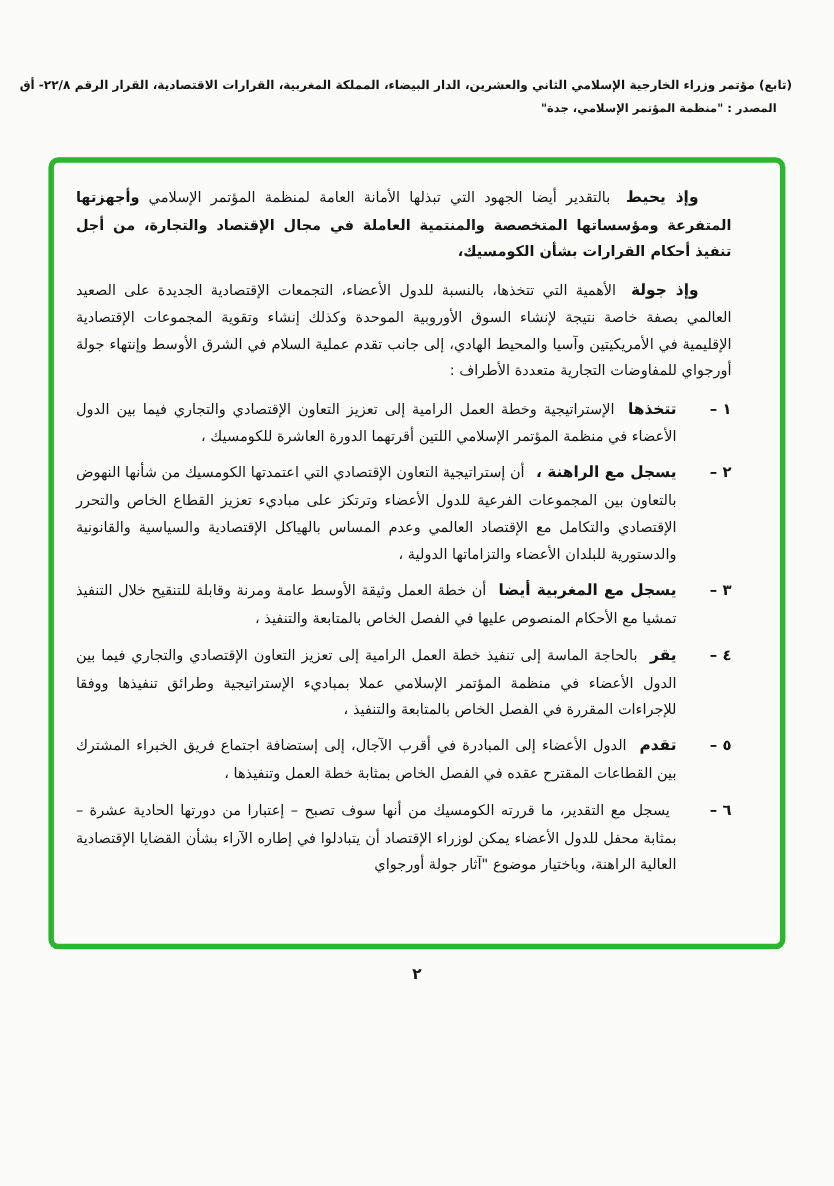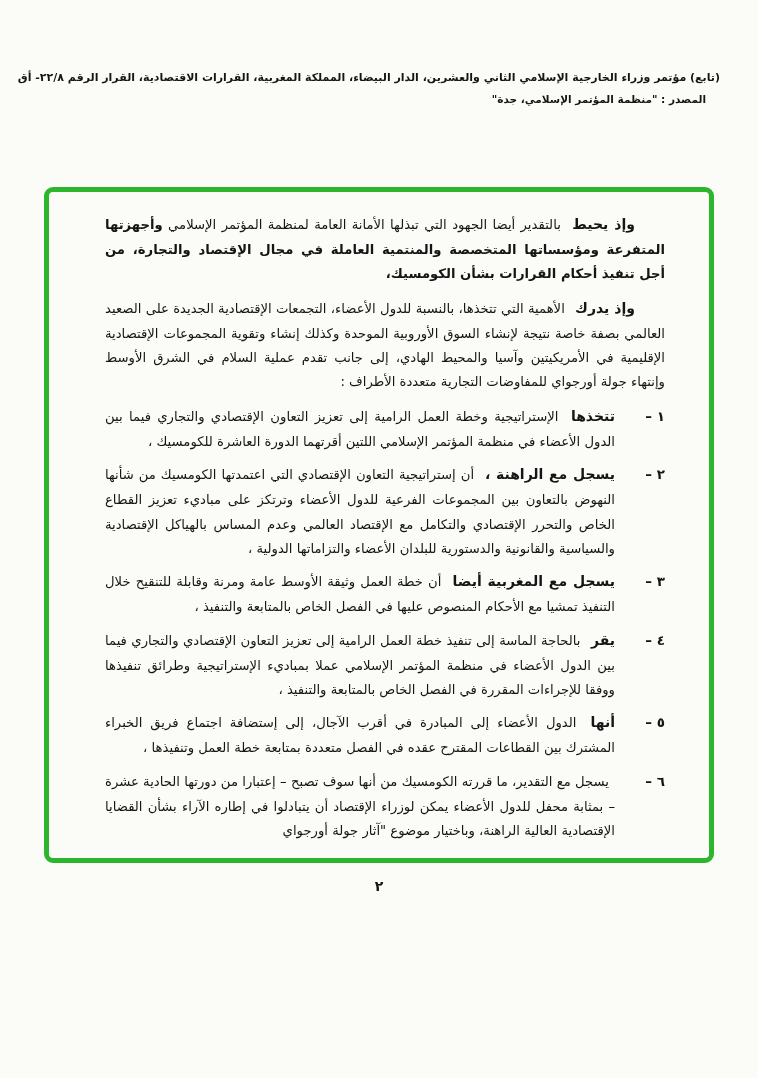--- a/index.html
+++ b/index.html
@@ -40,24 +40,23 @@
     font-size:10.5px;
     font-weight:bold;
   }
   
   .content-box{
     position:absolute;
     top:143px;bottom:57px;
     right:44px;left:44px;
     border:5px solid var(--box-border);
     border-radius:9px;
-    padding:20px 44px 14px 56px;
+    padding:20px 44px 14px 20px;
     overflow:hidden;
     background:transparent;
-    margin-top:44px;
   }
   .para{
     margin:0 0 9px 0;
     font-size:13.2px;
     line-height:1.85;
     text-align:justify;
     text-indent:30px;
   }
   .lead{
     font-weight:bold;
@@ -108,21 +107,21 @@
 
   <div class="content-box">
 
     <p class="para">
       <b class="lead">وإذ يحيط</b>
       <span>بالتقدير أيضا الجهود التي تبذلها الأمانة العامة لمنظمة المؤتمر الإسلامي</span>
       <span class="emph">وأجهزتها المتفرعة ومؤسساتها المتخصصة والمنتمية العاملة في مجال الإقتصاد والتجارة، من أجل تنفيذ أحكام القرارات بشأن الكومسيك،</span>
     </p>
 
     <p class="para">
-      <b class="lead">وإذ يدرك</b>
+      <b class="lead">وإذ جولة</b>
       <span>الأهمية التي تتخذها، بالنسبة للدول الأعضاء، التجمعات الإقتصادية الجديدة على الصعيد العالمي بصفة خاصة نتيجة لإنشاء السوق الأوروبية الموحدة وكذلك إنشاء وتقوية المجموعات الإقتصادية الإقليمية في الأمريكيتين وآسيا والمحيط الهادي، إلى جانب تقدم عملية السلام في الشرق الأوسط وإنتهاء جولة أورجواي للمفاوضات التجارية متعددة الأطراف :</span>
       <span class="emph"></span>
     </p>
 
     <div class="items">
 
       <div class="item">
         <span class="num"><span>١</span> <span>–</span></span>
         <p class="itext">
           <b class="lead">تتخذها</b>
@@ -150,22 +149,22 @@
         <span class="num"><span>٤</span> <span>–</span></span>
         <p class="itext">
           <b class="lead">يقر</b>
           <span>بالحاجة الماسة إلى تنفيذ خطة العمل الرامية إلى تعزيز التعاون الإقتصادي والتجاري فيما بين الدول الأعضاء في منظمة المؤتمر الإسلامي عملا بمباديء الإستراتيجية وطرائق تنفيذها ووفقا للإجراءات المقررة في الفصل الخاص بالمتابعة والتنفيذ ،</span>
         </p>
       </div>
 
       <div class="item">
         <span class="num"><span>٥</span> <span>–</span></span>
         <p class="itext">
-          <b class="lead">أنها</b>
-          <span>الدول الأعضاء إلى المبادرة في أقرب الآجال، إلى إستضافة اجتماع فريق الخبراء المشترك بين القطاعات المقترح عقده في الفصل متعددة بمتابعة خطة العمل وتنفيذها ،</span>
+          <b class="lead">تقدم</b>
+          <span>الدول الأعضاء إلى المبادرة في أقرب الآجال، إلى إستضافة اجتماع فريق الخبراء المشترك بين القطاعات المقترح عقده في الفصل الخاص بمثابة خطة العمل وتنفيذها ،</span>
         </p>
       </div>
 
       <div class="item">
         <span class="num"><span>٦</span> <span>–</span></span>
         <p class="itext">
           <b class="lead"></b>
           <span>يسجل مع التقدير، ما قررته الكومسيك من أنها سوف تصبح – إعتبارا من دورتها الحادية عشرة – بمثابة محفل للدول الأعضاء يمكن لوزراء الإقتصاد أن يتبادلوا في إطاره الآراء بشأن القضايا الإقتصادية العالية الراهنة، وباختيار موضوع "آثار جولة أورجواي</span>
         </p>
       </div>

